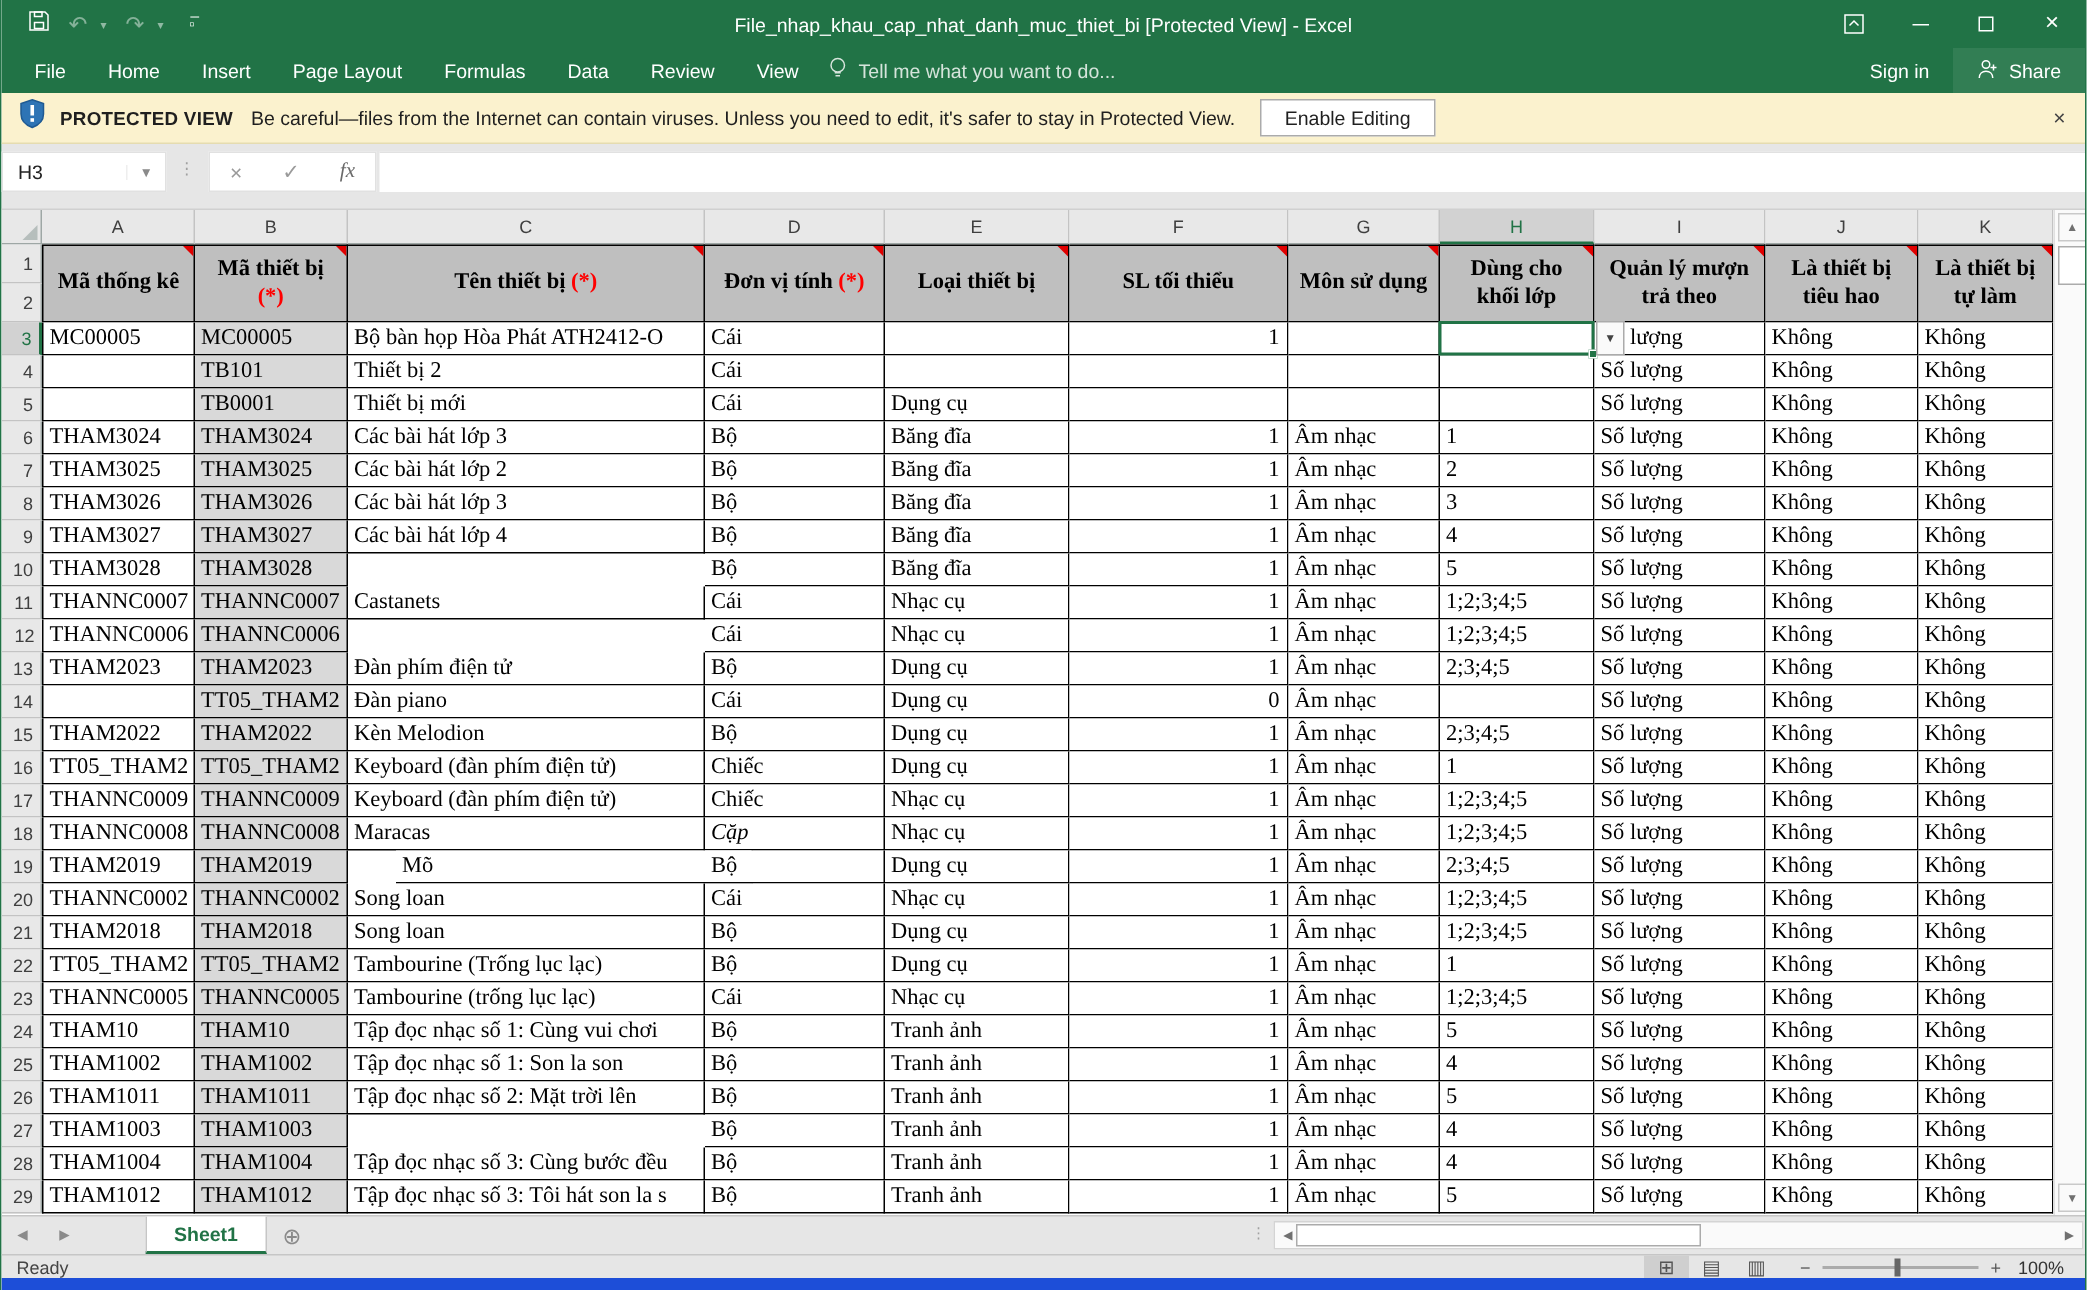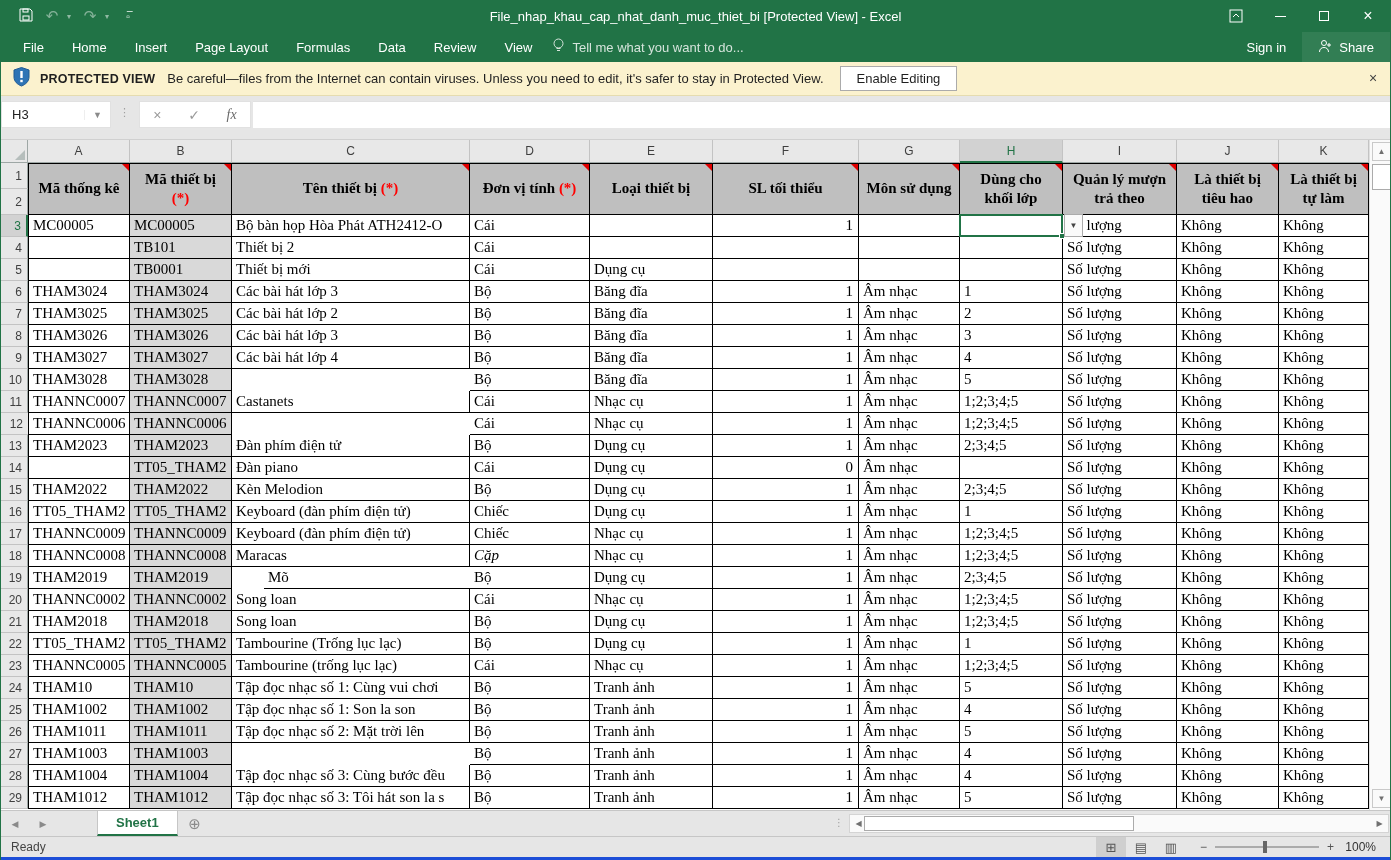--- a/index.html
+++ b/index.html
@@ -100,21 +100,21 @@
   .addsheet { width:34px; display:flex; align-items:center; justify-content:center; color:#8a8a8a; font-size:15px; }
   .hsb-dots { position:absolute; left:833px; top:6px; color:#a0a0a0; font-size:10px; }
   .hscroll { position:absolute; left:848px; top:3px; width:540px; height:19px; background:#FAFAFA;
              border:1px solid #D4D4D4; }
   .hs-arr { position:absolute; top:2px; width:15px; height:13px; color:#707070; font-size:8px;
             display:flex; align-items:center; justify-content:center; }
   .hthumb { position:absolute; left:14px; top:1px; width:270px; height:15px; background:#fff; border:1px solid #ABABAB; }
 
   
   #statusbar { position:absolute; left:0; top:836px; width:100%; height:24px; background:#E6E6E6;
-               border-top:1px solid #C6C6C6; border-bottom:3px solid #1d4ed8; display:flex; align-items:center;
+               border-top:1px solid #C6C6C6; border-bottom:8px solid #1d4ed8; display:flex; align-items:center;
                font-size:12px; color:#444; }
   .ready { padding-left:10px; }
   .sb-right { margin-left:auto; display:flex; align-items:center; height:100%; }
   .viewbtn { width:30px; height:100%; display:flex; align-items:center; justify-content:center; font-size:13px; color:#555; }
   .viewbtn.active { background:#CFCFCF; }
   .zoomctl { display:flex; align-items:center; gap:8px; margin:0 10px 0 14px; color:#555; }
   .ztrack { width:104px; height:2px; background:#ABABAB; position:relative; }
   .zthumb { position:absolute; left:48px; top:-5px; width:4px; height:12px; background:#666; }
   .zoomval { width:46px; text-align:right; padding-right:14px; color:#333; }
 </style>

